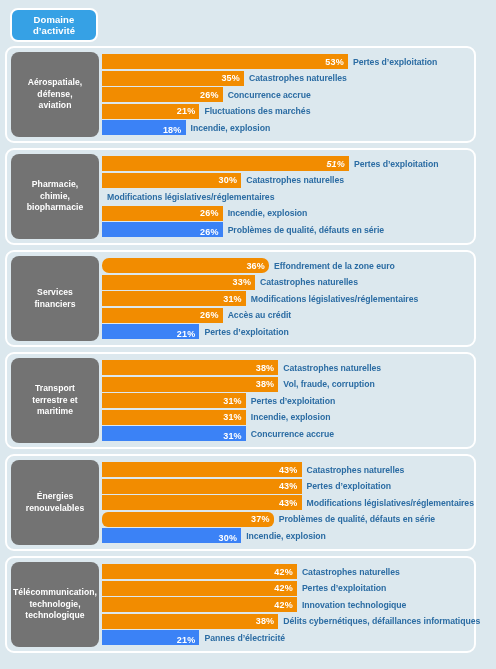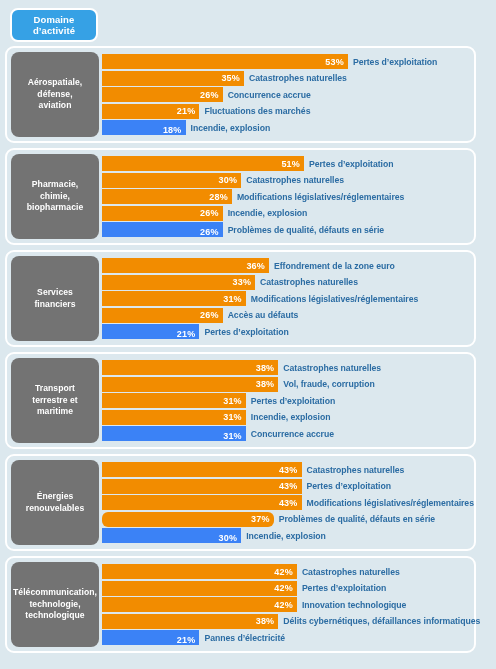--- a/index.html
+++ b/index.html
@@ -164,35 +164,32 @@
         </div>
       </div>
       <div class="group">
         <div class="cat-box">
           <span>Pharmacie,</span>
           <span>chimie,</span>
           <span>biopharmacie</span>
         </div>
         <div class="bars">
           <div class="barrow">
-            <div class="bar" style="width: 202px;">
+            <div class="bar" style="width: 247px; font-style: italic;">
               <span class="val">51%</span>
             </div>
             <span class="lbl">Pertes d’exploitation</span>
           </div>
           <div class="barrow">
             <div class="bar" style="width: 139.2px;">
               <span class="val">30%</span>
             </div>
             <span class="lbl">Catastrophes naturelles</span>
           </div>
           <div class="barrow">
-            <div class="bar" style="width: 129.92px;">
-              <span class="val">28%</span>
-            </div>
             <span class="lbl">Modifications législatives/réglementaires</span>
           </div>
           <div class="barrow">
             <div class="bar" style="width: 120.64px;">
               <span class="val">26%</span>
             </div>
             <span class="lbl">Incendie, explosion</span>
           </div>
           <div class="barrow">
             <div class="bar alt" style="width: 120.64px;">
@@ -202,42 +199,42 @@
           </div>
         </div>
       </div>
       <div class="group">
         <div class="cat-box">
           <span>Services</span>
           <span>financiers</span>
         </div>
         <div class="bars">
           <div class="barrow">
-            <div class="bar" style="width: 167.04px;">
+            <div class="bar" style="width: 167.04px; border-radius: 7px;">
               <span class="val">36%</span>
             </div>
             <span class="lbl">Effondrement de la zone euro</span>
           </div>
           <div class="barrow">
             <div class="bar" style="width: 153.12px; text-align: center;">
               <span class="val">33%</span>
             </div>
             <span class="lbl">Catastrophes naturelles</span>
           </div>
           <div class="barrow">
             <div class="bar" style="width: 143.84px;">
               <span class="val">31%</span>
             </div>
             <span class="lbl">Modifications législatives/réglementaires</span>
           </div>
           <div class="barrow">
             <div class="bar" style="width: 120.64px;">
               <span class="val">26%</span>
             </div>
-            <span class="lbl">Accès au défauts</span>
+            <span class="lbl">Accès au crédit</span>
           </div>
           <div class="barrow">
             <div class="bar alt" style="width: 97.44px;">
               <span class="val">21%</span>
             </div>
             <span class="lbl">Pertes d’exploitation</span>
           </div>
         </div>
       </div>
       <div class="group">

